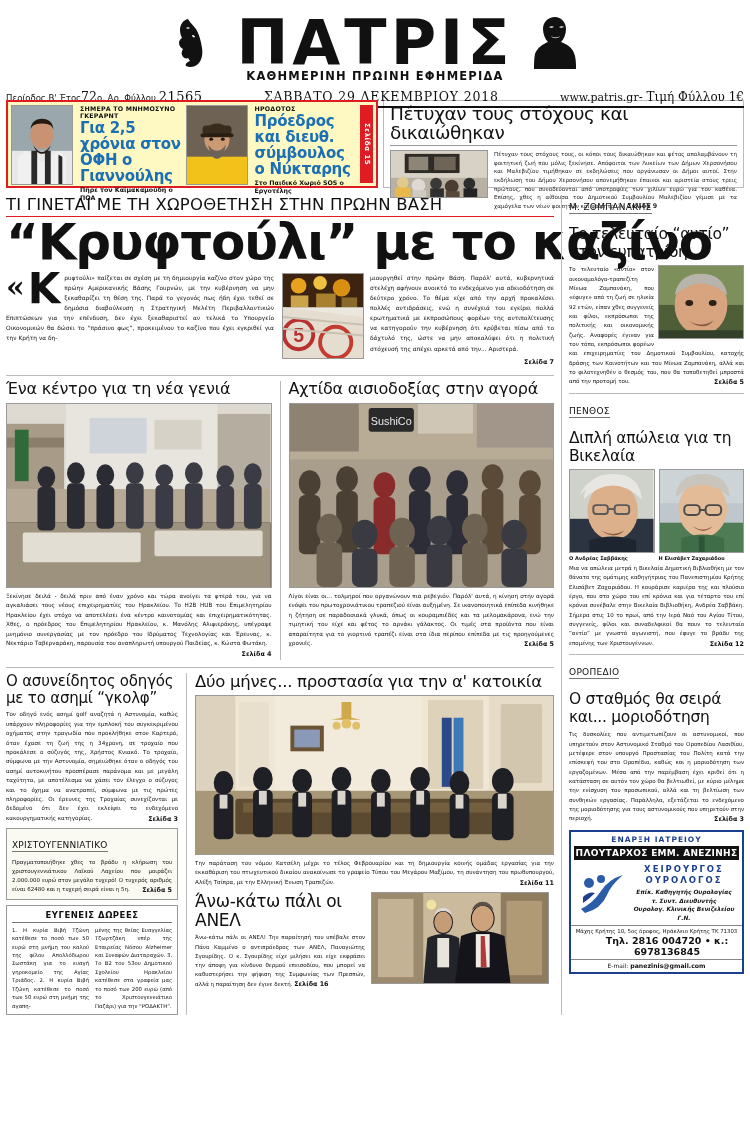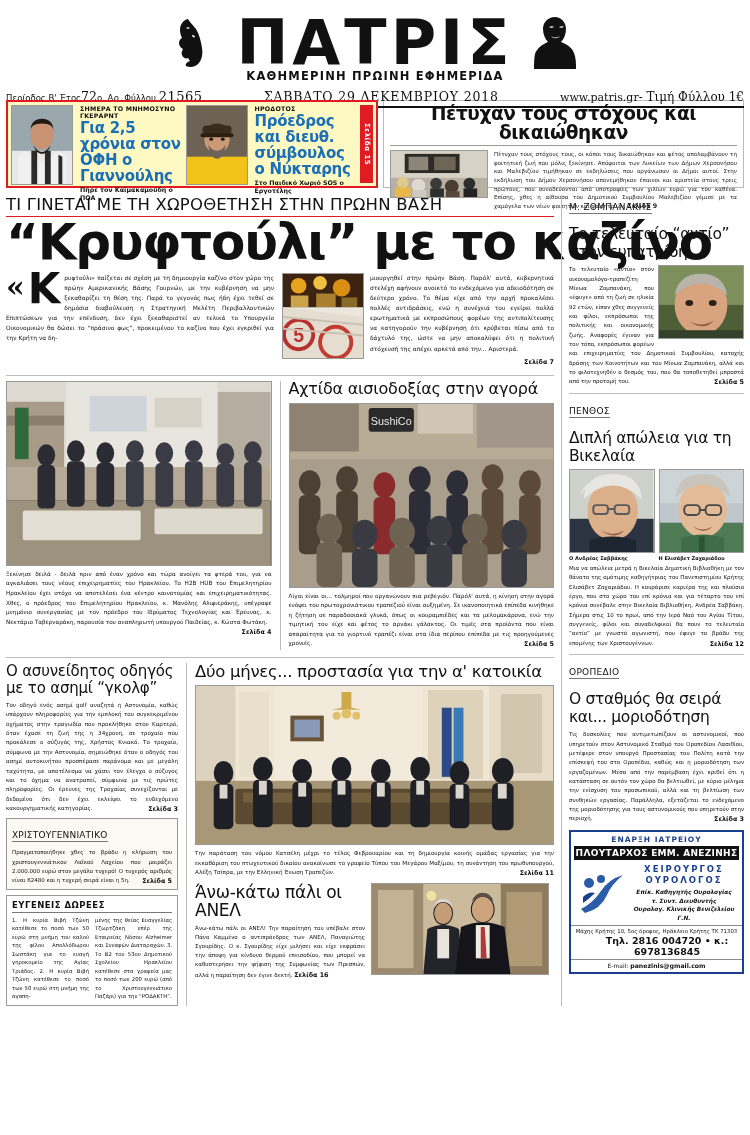--- a/index.html
+++ b/index.html
@@ -62,21 +62,21 @@
   .sb-sub { font-size:6.3px; font-weight:bold; color:#111; margin-top:2px; line-height:1.25;}
   .sb-pageflag {
     width:13px; background:#e11b22; color:#fff; font-size:7px; font-weight:bold;
     writing-mode:vertical-rl; text-align:center; display:flex;
     align-items:center; justify-content:center; letter-spacing:0.5px;
   }
 
   .top-story {
     flex:1; border:1px solid #bbb; background:#fff; padding:4px 6px; height:88px;
   }
-  .ts-head { font-size:18.5px; font-weight:bold; letter-spacing:-0.4px; line-height:1;text-align:center; }
+  .ts-head { font-size:18.5px; font-weight:normal; letter-spacing:-0.4px; line-height:1; }
   .ts-rule { border-bottom:1px solid #999; margin:3px 0 4px 0; }
   .ts-body { display:flex; gap:6px; }
   .ts-photo { width:98px; height:48px; border:1px solid #999; overflow:hidden; position:relative; }
   .ts-text { flex:1; font-size:5.6px; line-height:1.55; text-align:justify; color:#222; }
   .pageref { font-weight:bold; font-size:6.4px; }
 
   
   .body-grid { display:flex; margin:7px 6px 0 6px; gap:7px; }
   .col-main { width:548px; }
   .col-side { width:183px; border-left:1px solid #bbb; padding-left:7px; }
@@ -127,21 +127,21 @@
 
   .boxed {
     border:1px solid #999; background:#faf9f2; padding:4px 5px; margin-top:5px;
   }
   .box-kicker { font-size:9px; letter-spacing:0.2px; border-bottom:1px solid #777; display:inline-block; padding-bottom:1px; margin-bottom:3px;}
   .box-head { font-size:14px; line-height:1.13; letter-spacing:-0.3px; }
   .box-text { font-size:5.5px; line-height:1.66; text-align:justify; margin-top:3px;}
 
   
   .donations { border:1px solid #999; padding:4px 5px; margin-top:5px; background:#fff;}
-  .don-title { text-align:left; font-size:8.5px; font-weight:bold; letter-spacing:0.5px; border-bottom:1px solid #777; padding-bottom:2px; margin-bottom:3px;}
+  .don-title { text-align:center; font-size:8.5px; font-weight:bold; letter-spacing:0.5px; border-bottom:1px solid #777; padding-bottom:2px; margin-bottom:3px;}
   .don-cols { display:flex; gap:6px; font-size:5.3px; line-height:1.6; text-align:justify;}
   .don-cols > div { flex:1; }
 
   
   .anel { display:flex; gap:6px; margin-top:5px; }
   .anel-l { width:170px; }
   .anel-head { font-size:17px; line-height:1.1; letter-spacing:-0.3px; }
   .anel-text { font-size:5.5px; line-height:1.66; text-align:justify; margin-top:4px;}
   .anel-photo { width:178px; height:92px; border:1px solid #999; overflow:hidden; position:relative;}
 
@@ -310,20 +310,21 @@
             <span>μιουργηθεί στην πρώην Βάση. Παρόλ' αυτά, κυβερνητικά στελέχη αφήνουν ανοικτό το ενδεχόμενο για αδειοδότηση σε δεύτερο χρόνο. Το θέμα είχε από την αρχή προκαλέσει πολλές αντιδράσεις, ενώ η συνέχειά του εγείρει πολλά ερωτηματικά με εκπροσώπους φορέων της αντιπολίτευσης να κατηγορούν την κυβέρνηση ότι κρύβεται πίσω από το δάχτυλό της, ώστε να μην αποκαλύψει ότι η πολιτική στόχευσή της απέχει αρκετά από την... Αριστερά.</span>
             <div style="text-align:right;margin-top:3px;" class="pageref">Σελίδα 7</div>
           </div>
         </div>
       </div>
 
       <div class="hr-thin"></div>
 
       <div class="two-up">
         <div class="tu">
+          <div class="tu-head">Ένα κέντρο για τη νέα γενιά</div>
           <div class="tu-photo">
             <svg class="ph" viewBox="0 0 268 185" preserveAspectRatio="none">
               <rect width="268" height="185" fill="#cfcac0"></rect>
               <rect width="268" height="86" fill="#dedad2"></rect>
               <rect x="0" y="20" width="58" height="66" fill="#a89c88"></rect>
               <rect x="0" y="34" width="58" height="10" fill="#8b7f6c"></rect>
               <rect x="214" y="10" width="54" height="76" fill="#b5ada0"></rect>
               <rect x="60" y="0" width="154" height="90" fill="#e8e5df"></rect>
               <rect x="84" y="14" width="58" height="36" fill="#cfd4da"></rect>
               <rect x="150" y="16" width="48" height="30" fill="#d6d2c8"></rect>

